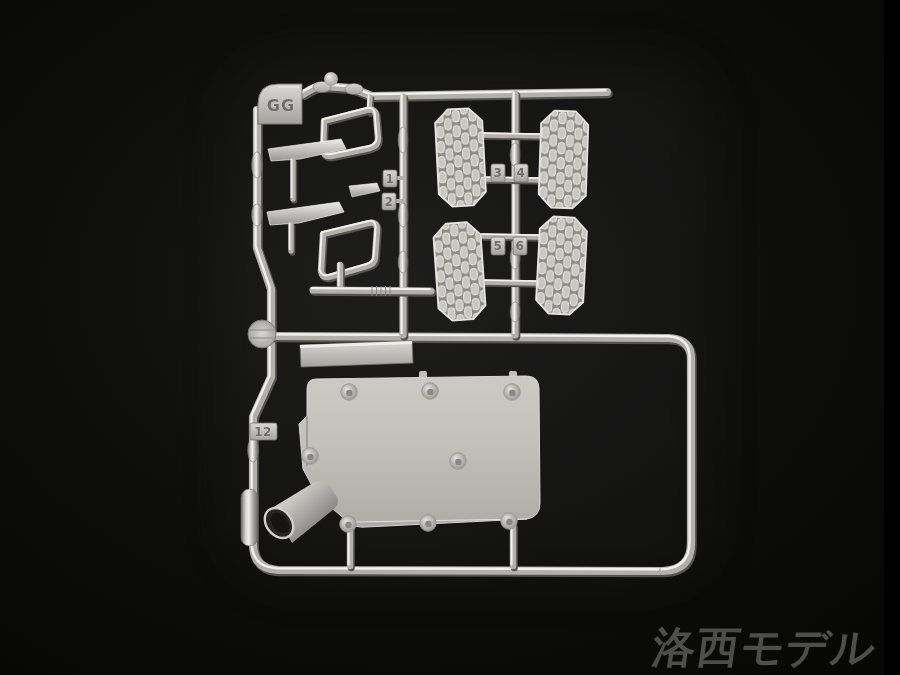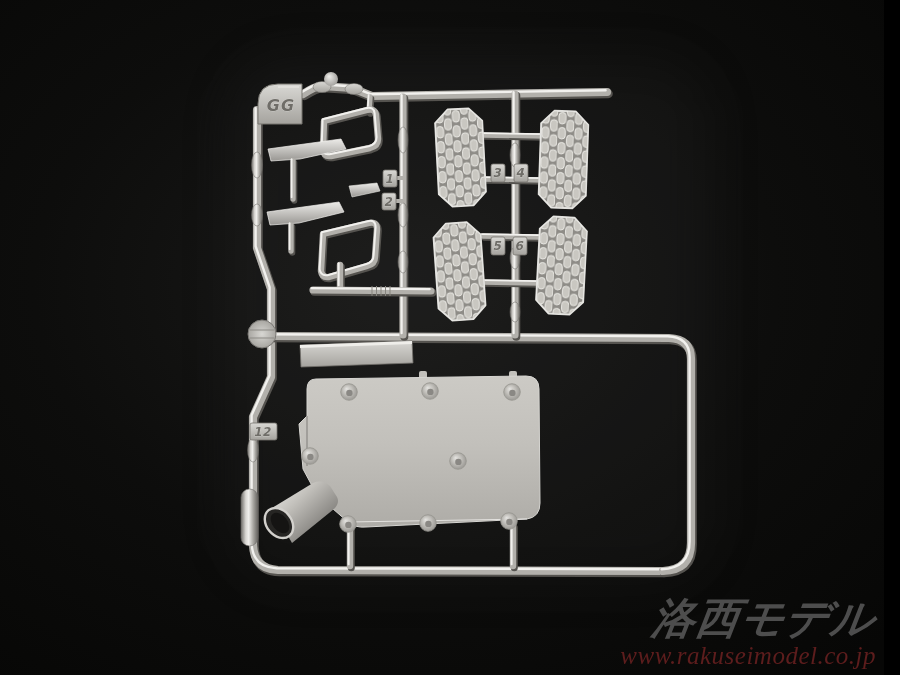--- a/index.html
+++ b/index.html
@@ -1,16 +1,16 @@
 <!DOCTYPE html>
 <html><head>
 <meta charset="utf-8">
 <style>
   html,body{margin:0;padding:0;background:#000;}
-  .stage{position:relative;width:884px;height:675px;overflow:hidden;background:#7dd3fc;font-style:italic;}
+  .stage{position:relative;width:884px;height:675px;overflow:hidden;background:#7dd3fc;}
   .stage svg{position:absolute;left:0;top:0;}
 
   
   .tube use{fill:none;stroke-linecap:round;stroke-linejoin:round;}
   .tube .sh{stroke:#55534f;transform:translate(1.3px,1.7px);}
   .tube .bs{stroke:#b2b0ab;}
   .tube .hl{stroke:#f2f1ee;transform:translate(-1.4px,-1.8px);}
   .w9 .sh{stroke-width:9}   .w9 .bs{stroke-width:8.2} .w9 .hl{stroke-width:2.4}
   .w8 .sh{stroke-width:8}   .w8 .bs{stroke-width:7.2} .w8 .hl{stroke-width:2.2}
   .w7 .sh{stroke-width:7}   .w7 .bs{stroke-width:6.4} .w7 .hl{stroke-width:2}
@@ -333,15 +333,14 @@
     <text class="tagtxt" x="498" y="250">5</text>
     <rect class="tagplate" x="513" y="237" width="14" height="18" rx="2"></rect>
     <text class="tagtxt" x="520" y="250">6</text>
     <rect class="tagplate" x="250" y="423" width="27" height="17" rx="2"></rect>
     <text class="tagtxt" x="263" y="436">12</text>
   </g>
 </svg>
 
   <div class="wm">
     <div class="wm-logo">洛西モデル</div>
-    <div class="wm-url">www.rakuseimodel.co.jp</div>
   </div>
 </div>
 
 </body></html>

